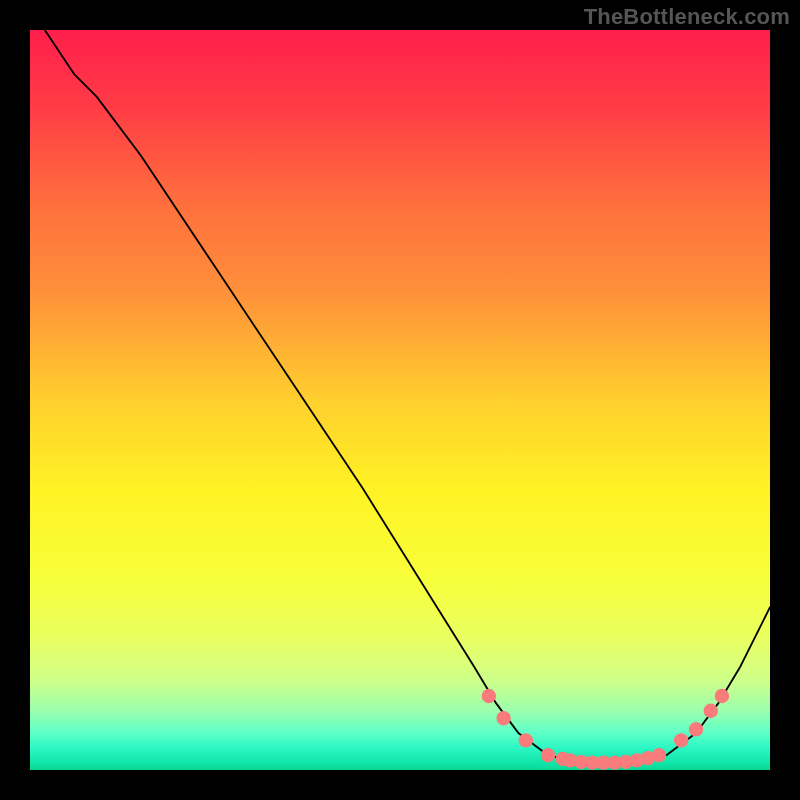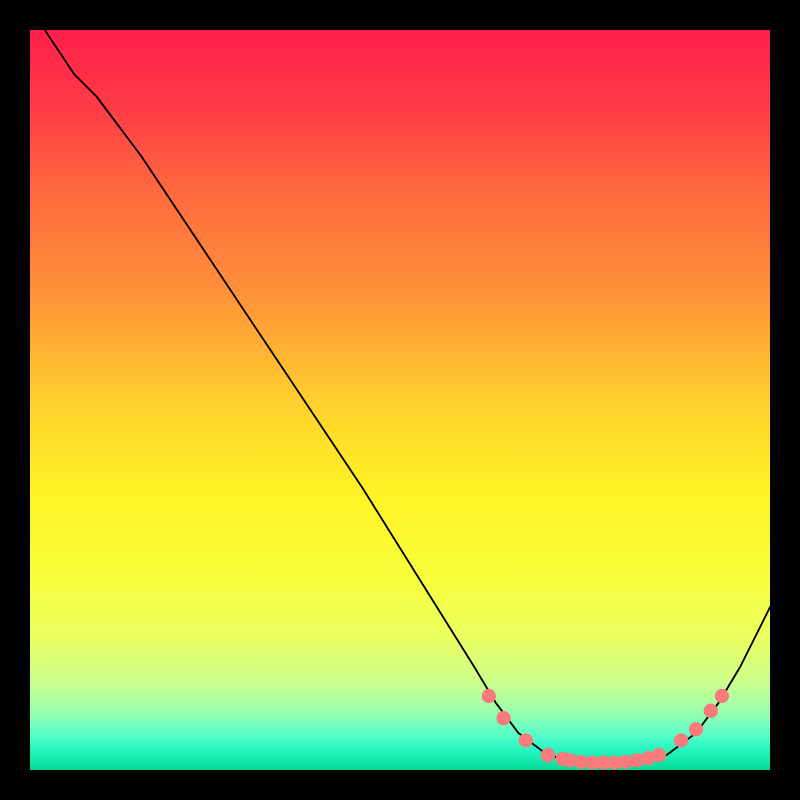--- a/index.html
+++ b/index.html
@@ -38,20 +38,21 @@
     inset: 0;
     width: 100%;
     height: 100%;
     overflow: visible;
   }
 </style>
 </head>
 <body>
 <div class="frame">
 
+  <div class="watermark">TheBottleneck.com</div>
 
   <div class="plot-area">
     <svg class="gradient" viewBox="0 0 100 100" preserveAspectRatio="none">
       <defs>
         <linearGradient id="heat" x1="0" y1="0" x2="0" y2="1">
         <stop offset="0%" stop-color="#ff1f4b"></stop>
             <stop offset="10%" stop-color="#ff3a46"></stop>
             <stop offset="22%" stop-color="#ff6a3e"></stop>
             <stop offset="35%" stop-color="#ff8f3a"></stop>
             <stop offset="50%" stop-color="#ffcf2e"></stop>

